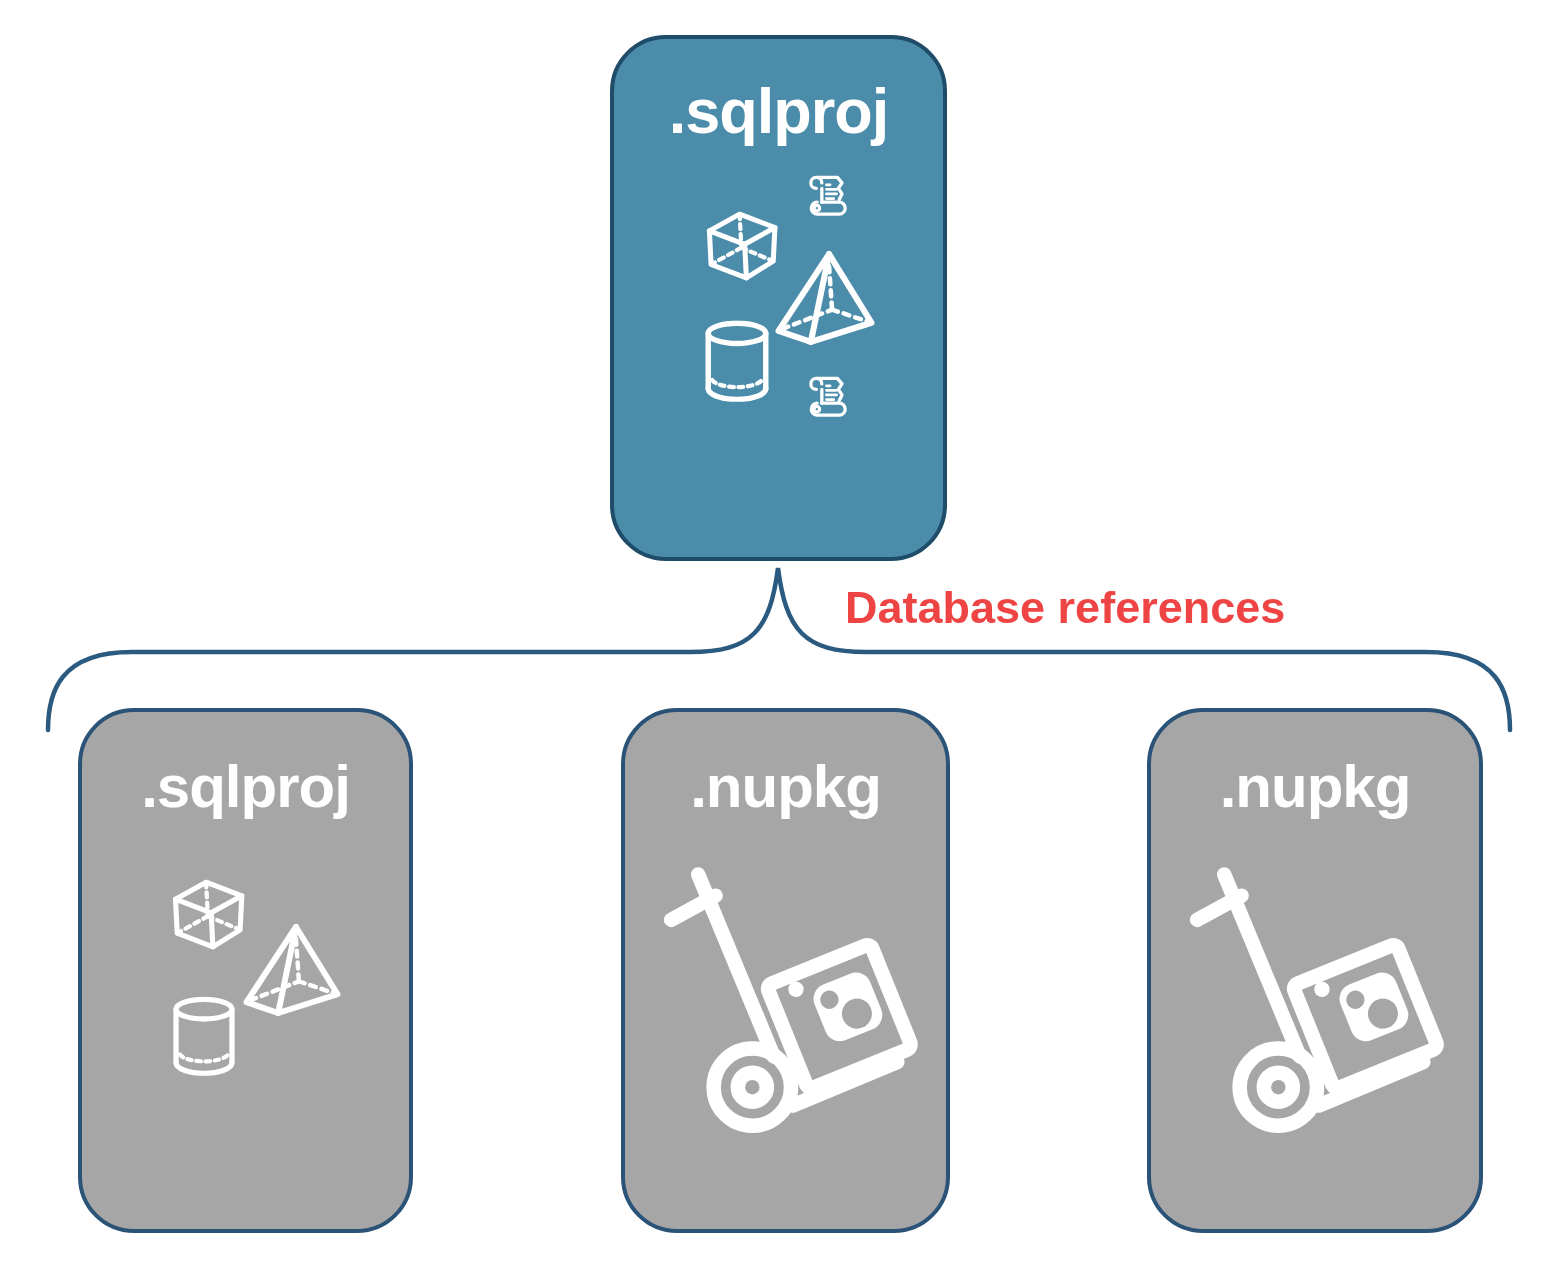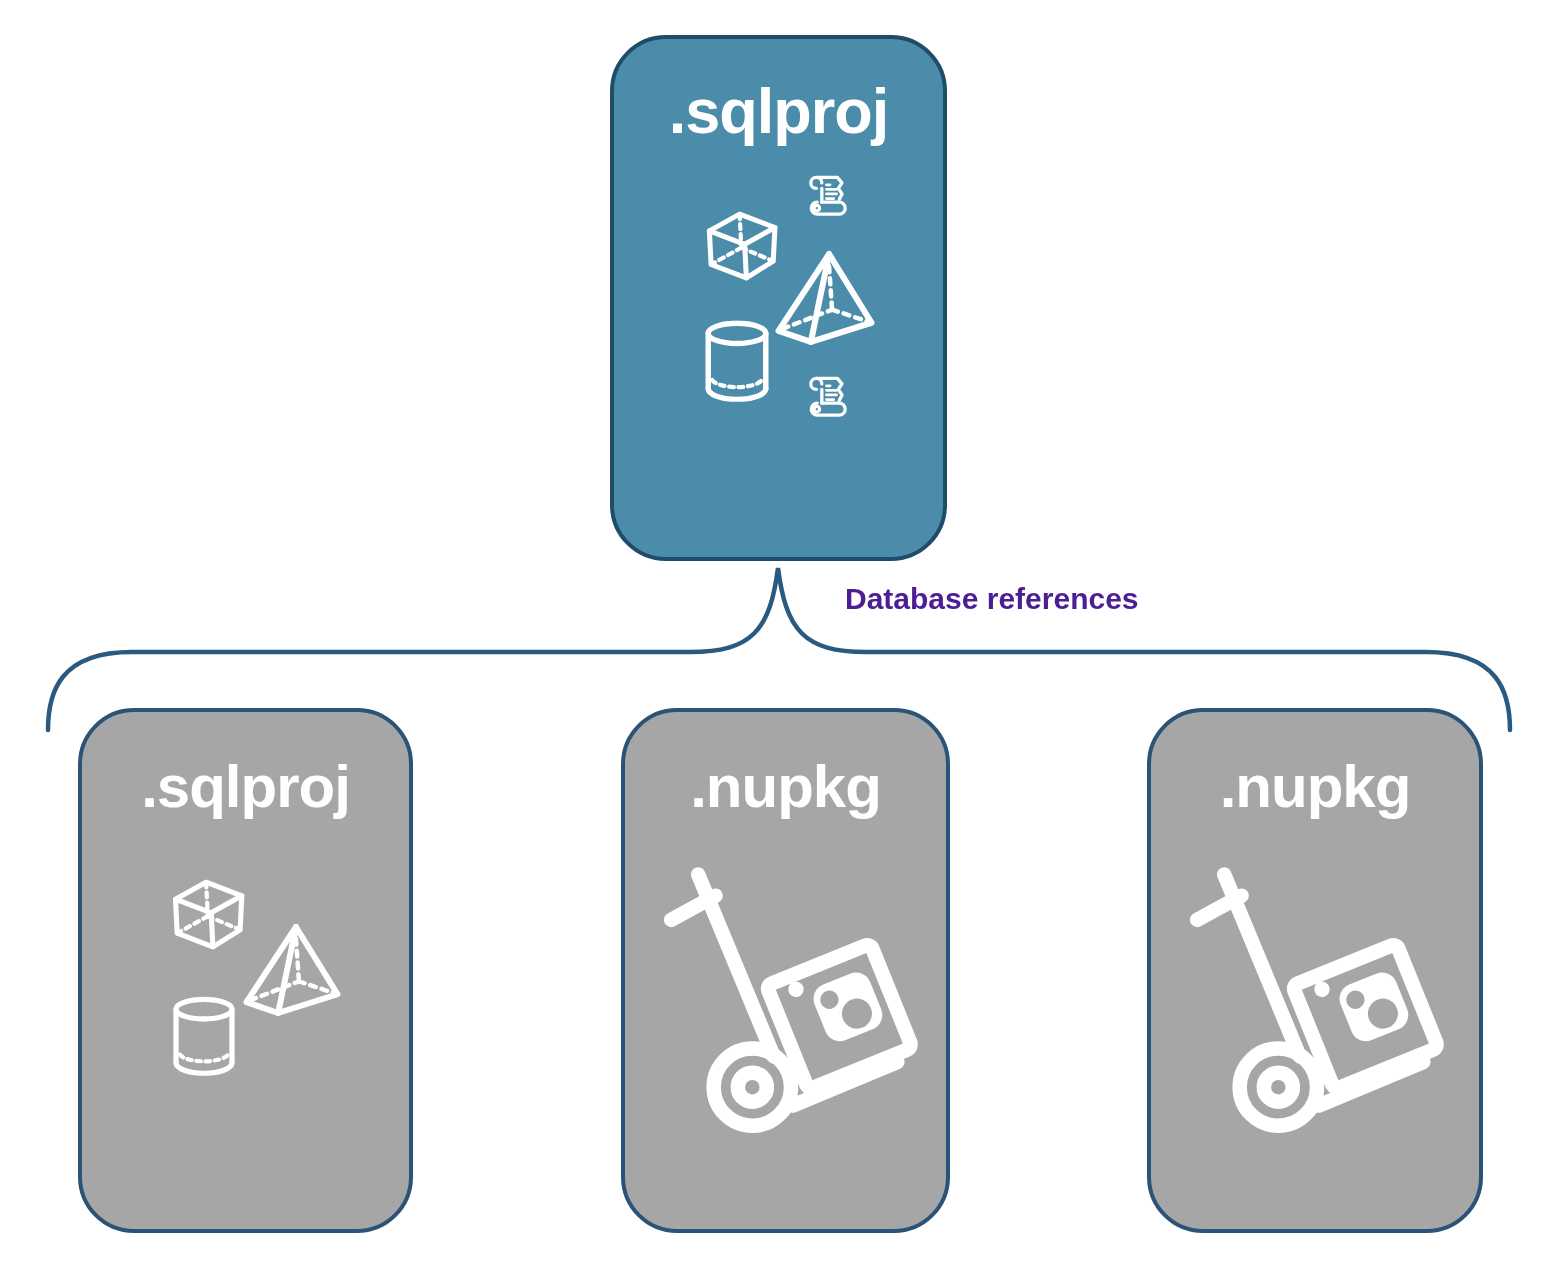--- a/index.html
+++ b/index.html
@@ -18,21 +18,21 @@
               letter-spacing:-1px;}
   .title-root{margin-top:36px;font-size:63px;}
   .title-child{margin-top:40px;font-size:60px;}
 
   .icon{position:absolute;}
   .icon svg{display:block;width:100%;height:100%;}
 
   .brace{position:absolute;left:0;top:0;width:1566px;height:1274px;pointer-events:none;}
 
   .connector-label{position:absolute;left:845px;top:582px;
-                   font-size:30px;font-weight:700;color:#4c1d95;white-space:nowrap;}
+                   font-size:45px;font-weight:700;color:#ef4444;white-space:nowrap;}
 
   .stroke-ico{stroke:#ffffff;fill:none;stroke-linejoin:round;stroke-linecap:round;}
 </style>
 </head>
 <body>
 
 <svg width="0" height="0" style="position:absolute" aria-hidden="true">
   <defs>
     <symbol id="sym-cube" viewBox="0 0 100 100">
       <g class="stroke-ico" stroke-width="6">

